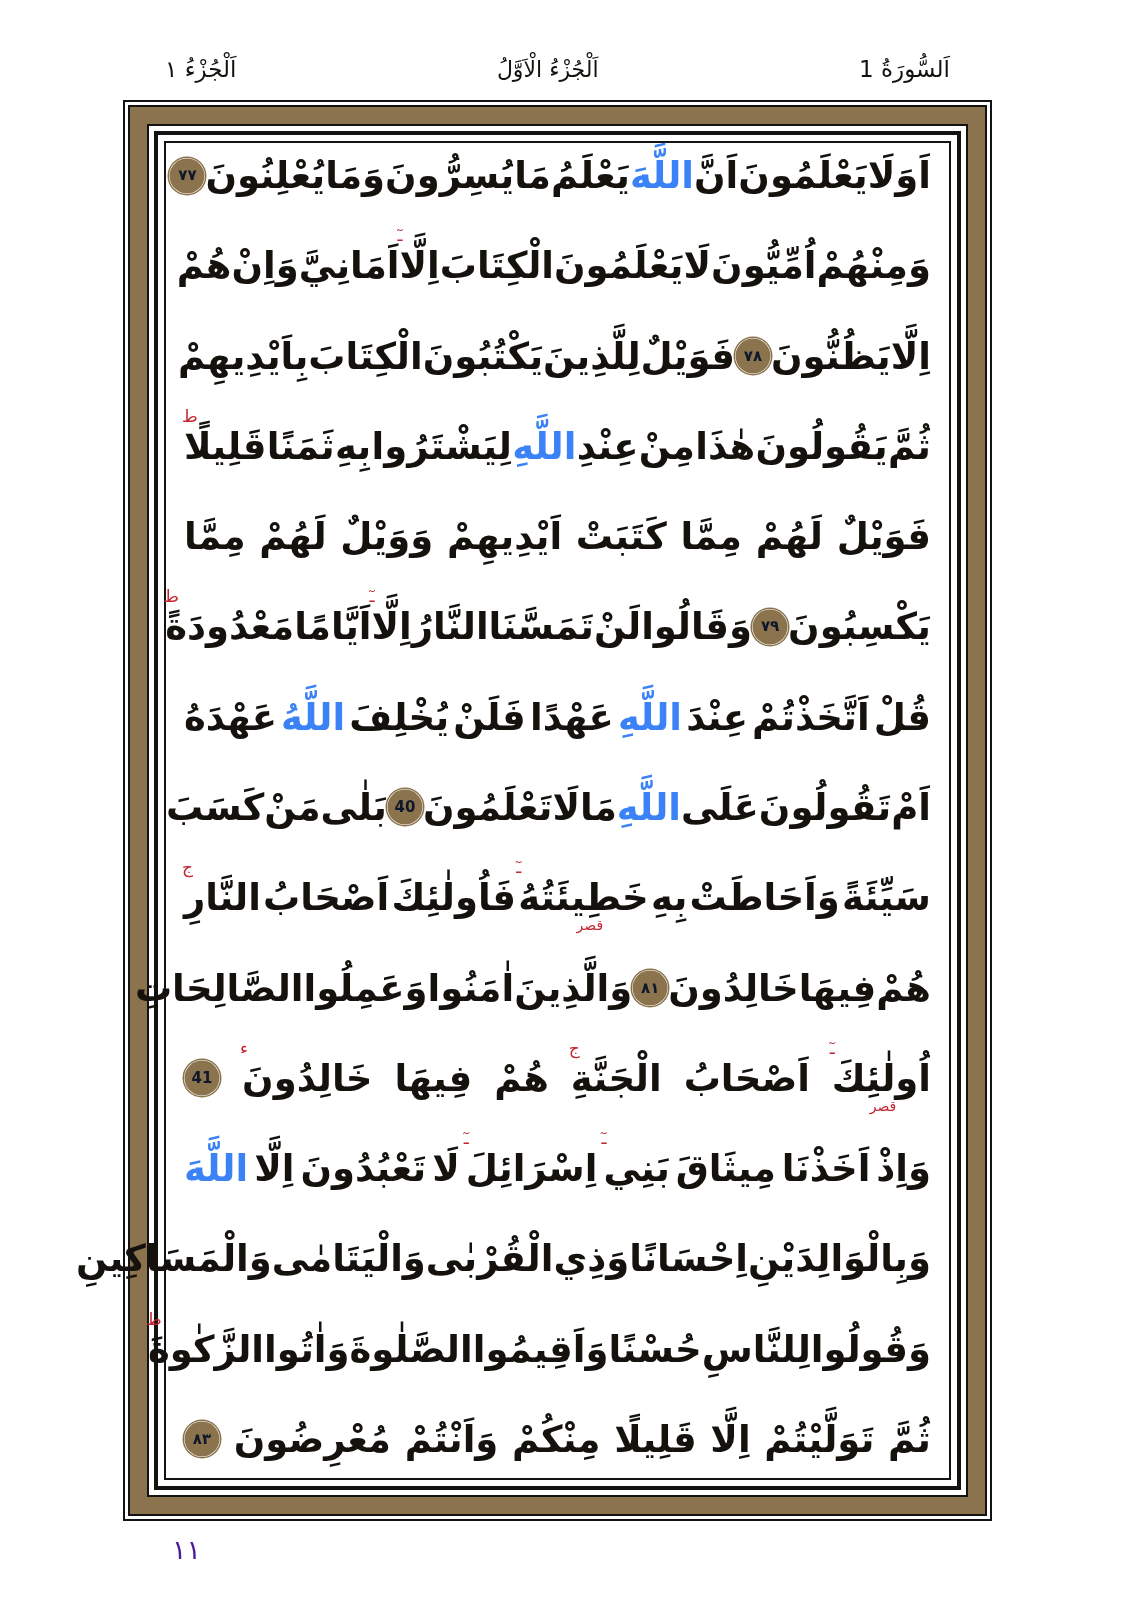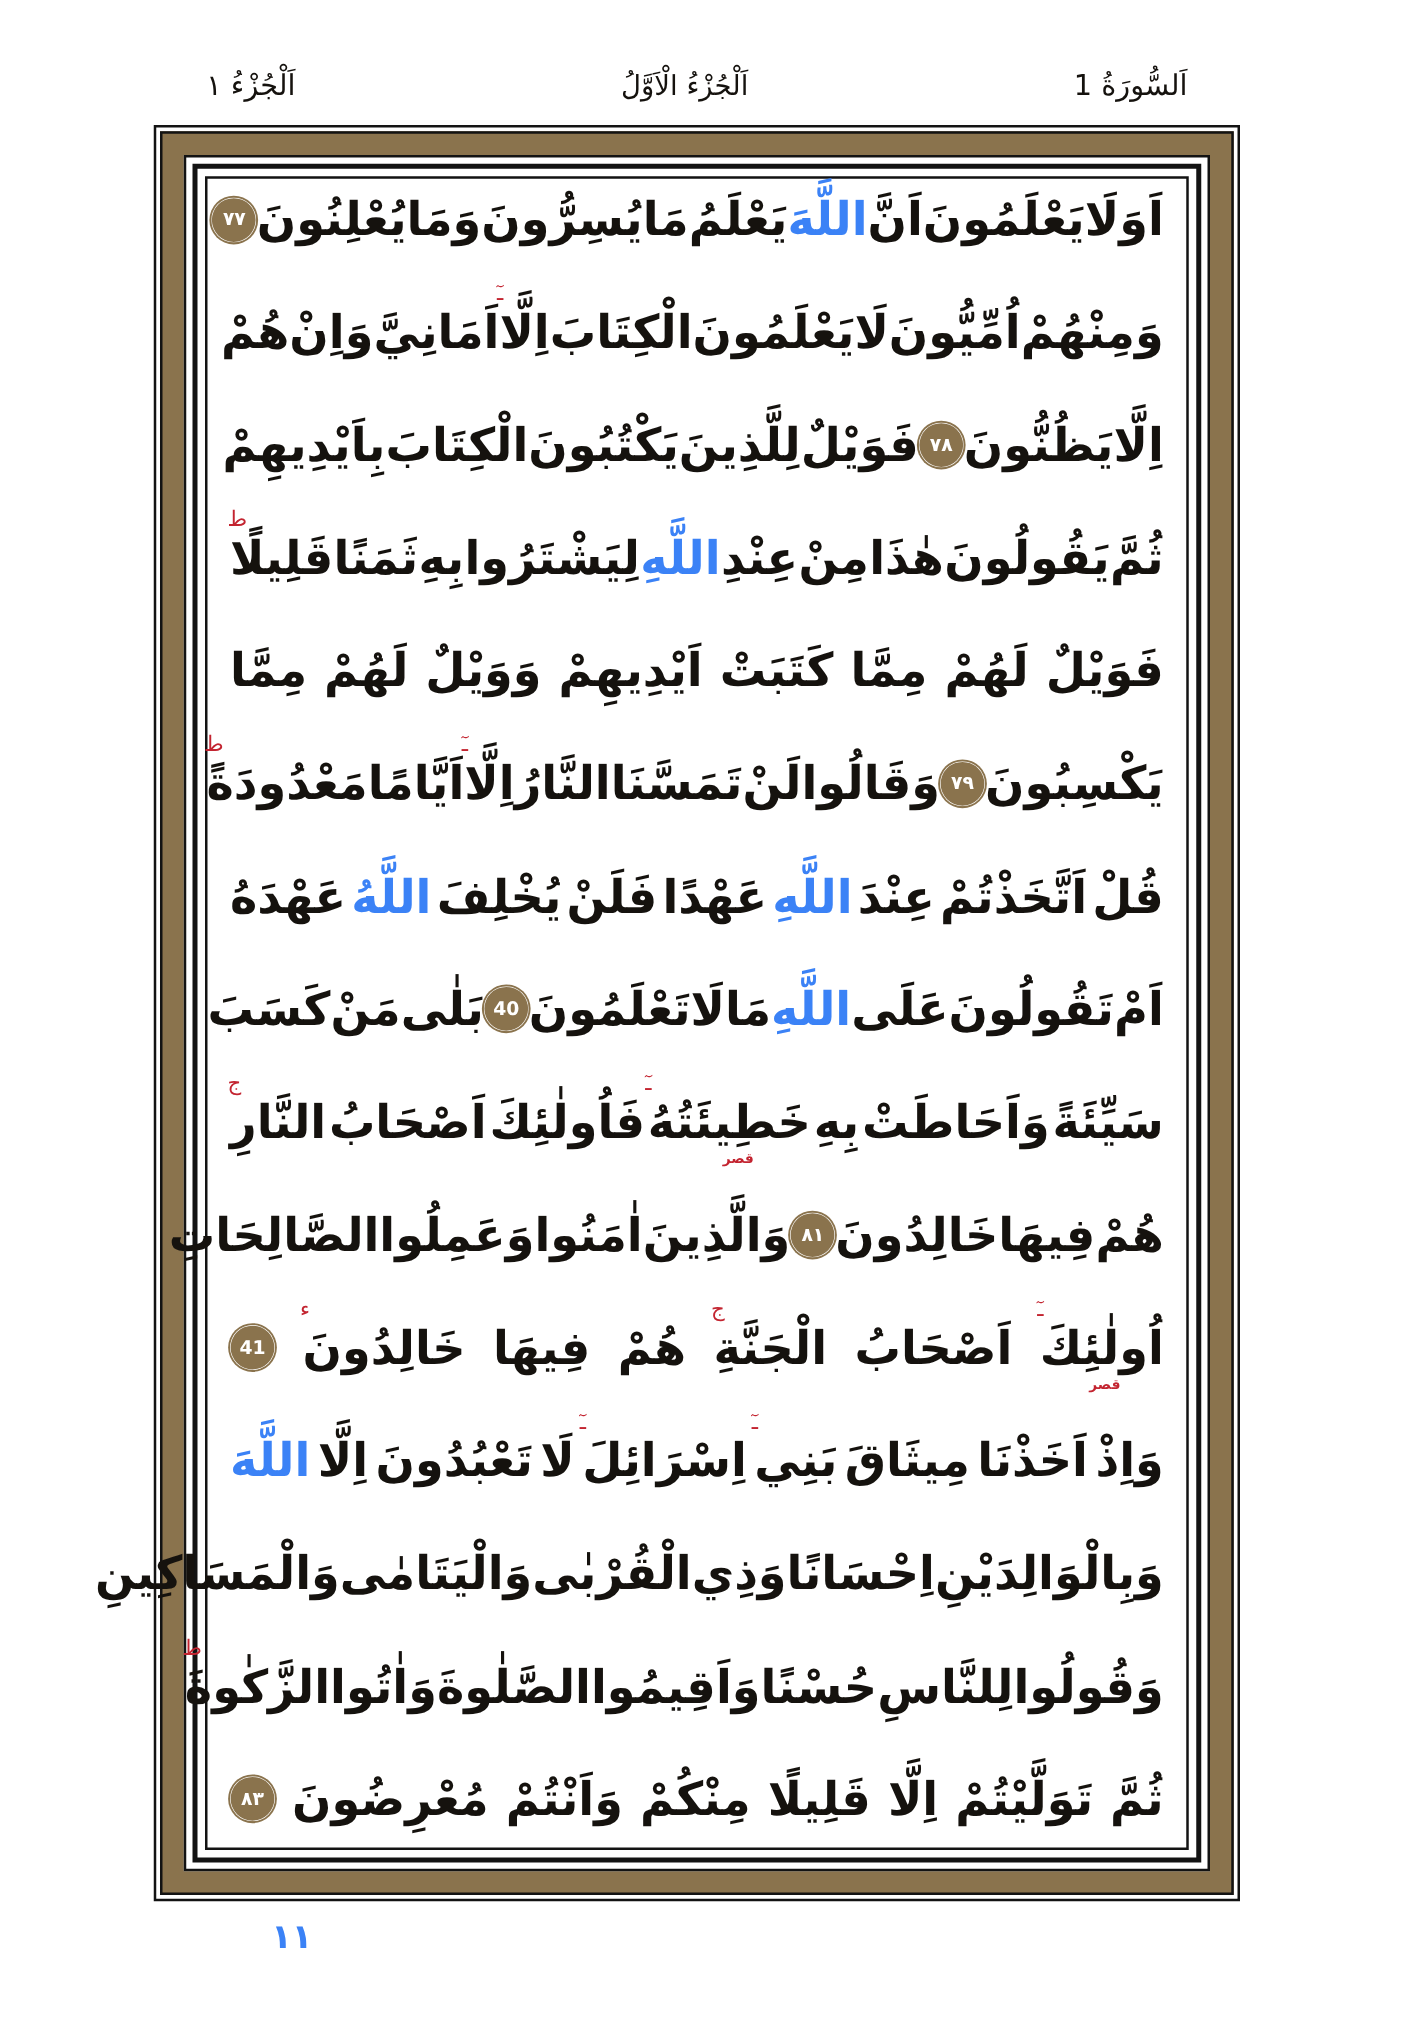--- a/index.html
+++ b/index.html
@@ -30,34 +30,34 @@
     font-size:37px;font-weight:bold;line-height:1.0;white-space:nowrap;
   }
   .word{position:relative;}
   .allah{color:#3b82f6;}
   .mark-above{
     position:absolute;top:-20px;left:-2px;color:#c32430;
     font-size:17px;font-weight:normal;line-height:1;
   }
   .mark-below{
     position:absolute;bottom:-16px;right:35%;color:#c32430;
-    font-size:11px;font-weight:bold;line-height:1;
+    font-size:14px;font-weight:normal;line-height:1;
   }
   .verse-badge{
     align-self:center;flex:0 0 auto;
     width:36px;height:36px;border-radius:50%;
-    background:#8a734d;color:#ffffff;
+    background:#8a734d;color:#0f172a;
     display:inline-flex;align-items:center;justify-content:center;
     font-size:15px;font-weight:bold;
     box-shadow:0 0 0 1.5px #8a734d, 0 0 0 0.5px #fff inset;
   }
   
   .page-number{
     position:absolute;left:172px;top:1534px;
-    font-size:27px;font-weight:bold;color:#3b82f6;margin-left:45px;
+    font-size:27px;font-weight:normal;color:#4c1d95;
   }
 </style>
 </head>
 <body>
 
 <div class="header">
   <div class="h-item">اَلسُّورَةُ 1</div>
   <div class="h-item h-center">اَلْجُزْءُ الْاَوَّلُ</div>
   <div class="h-item">اَلْجُزْءُ ١</div>
 </div>

